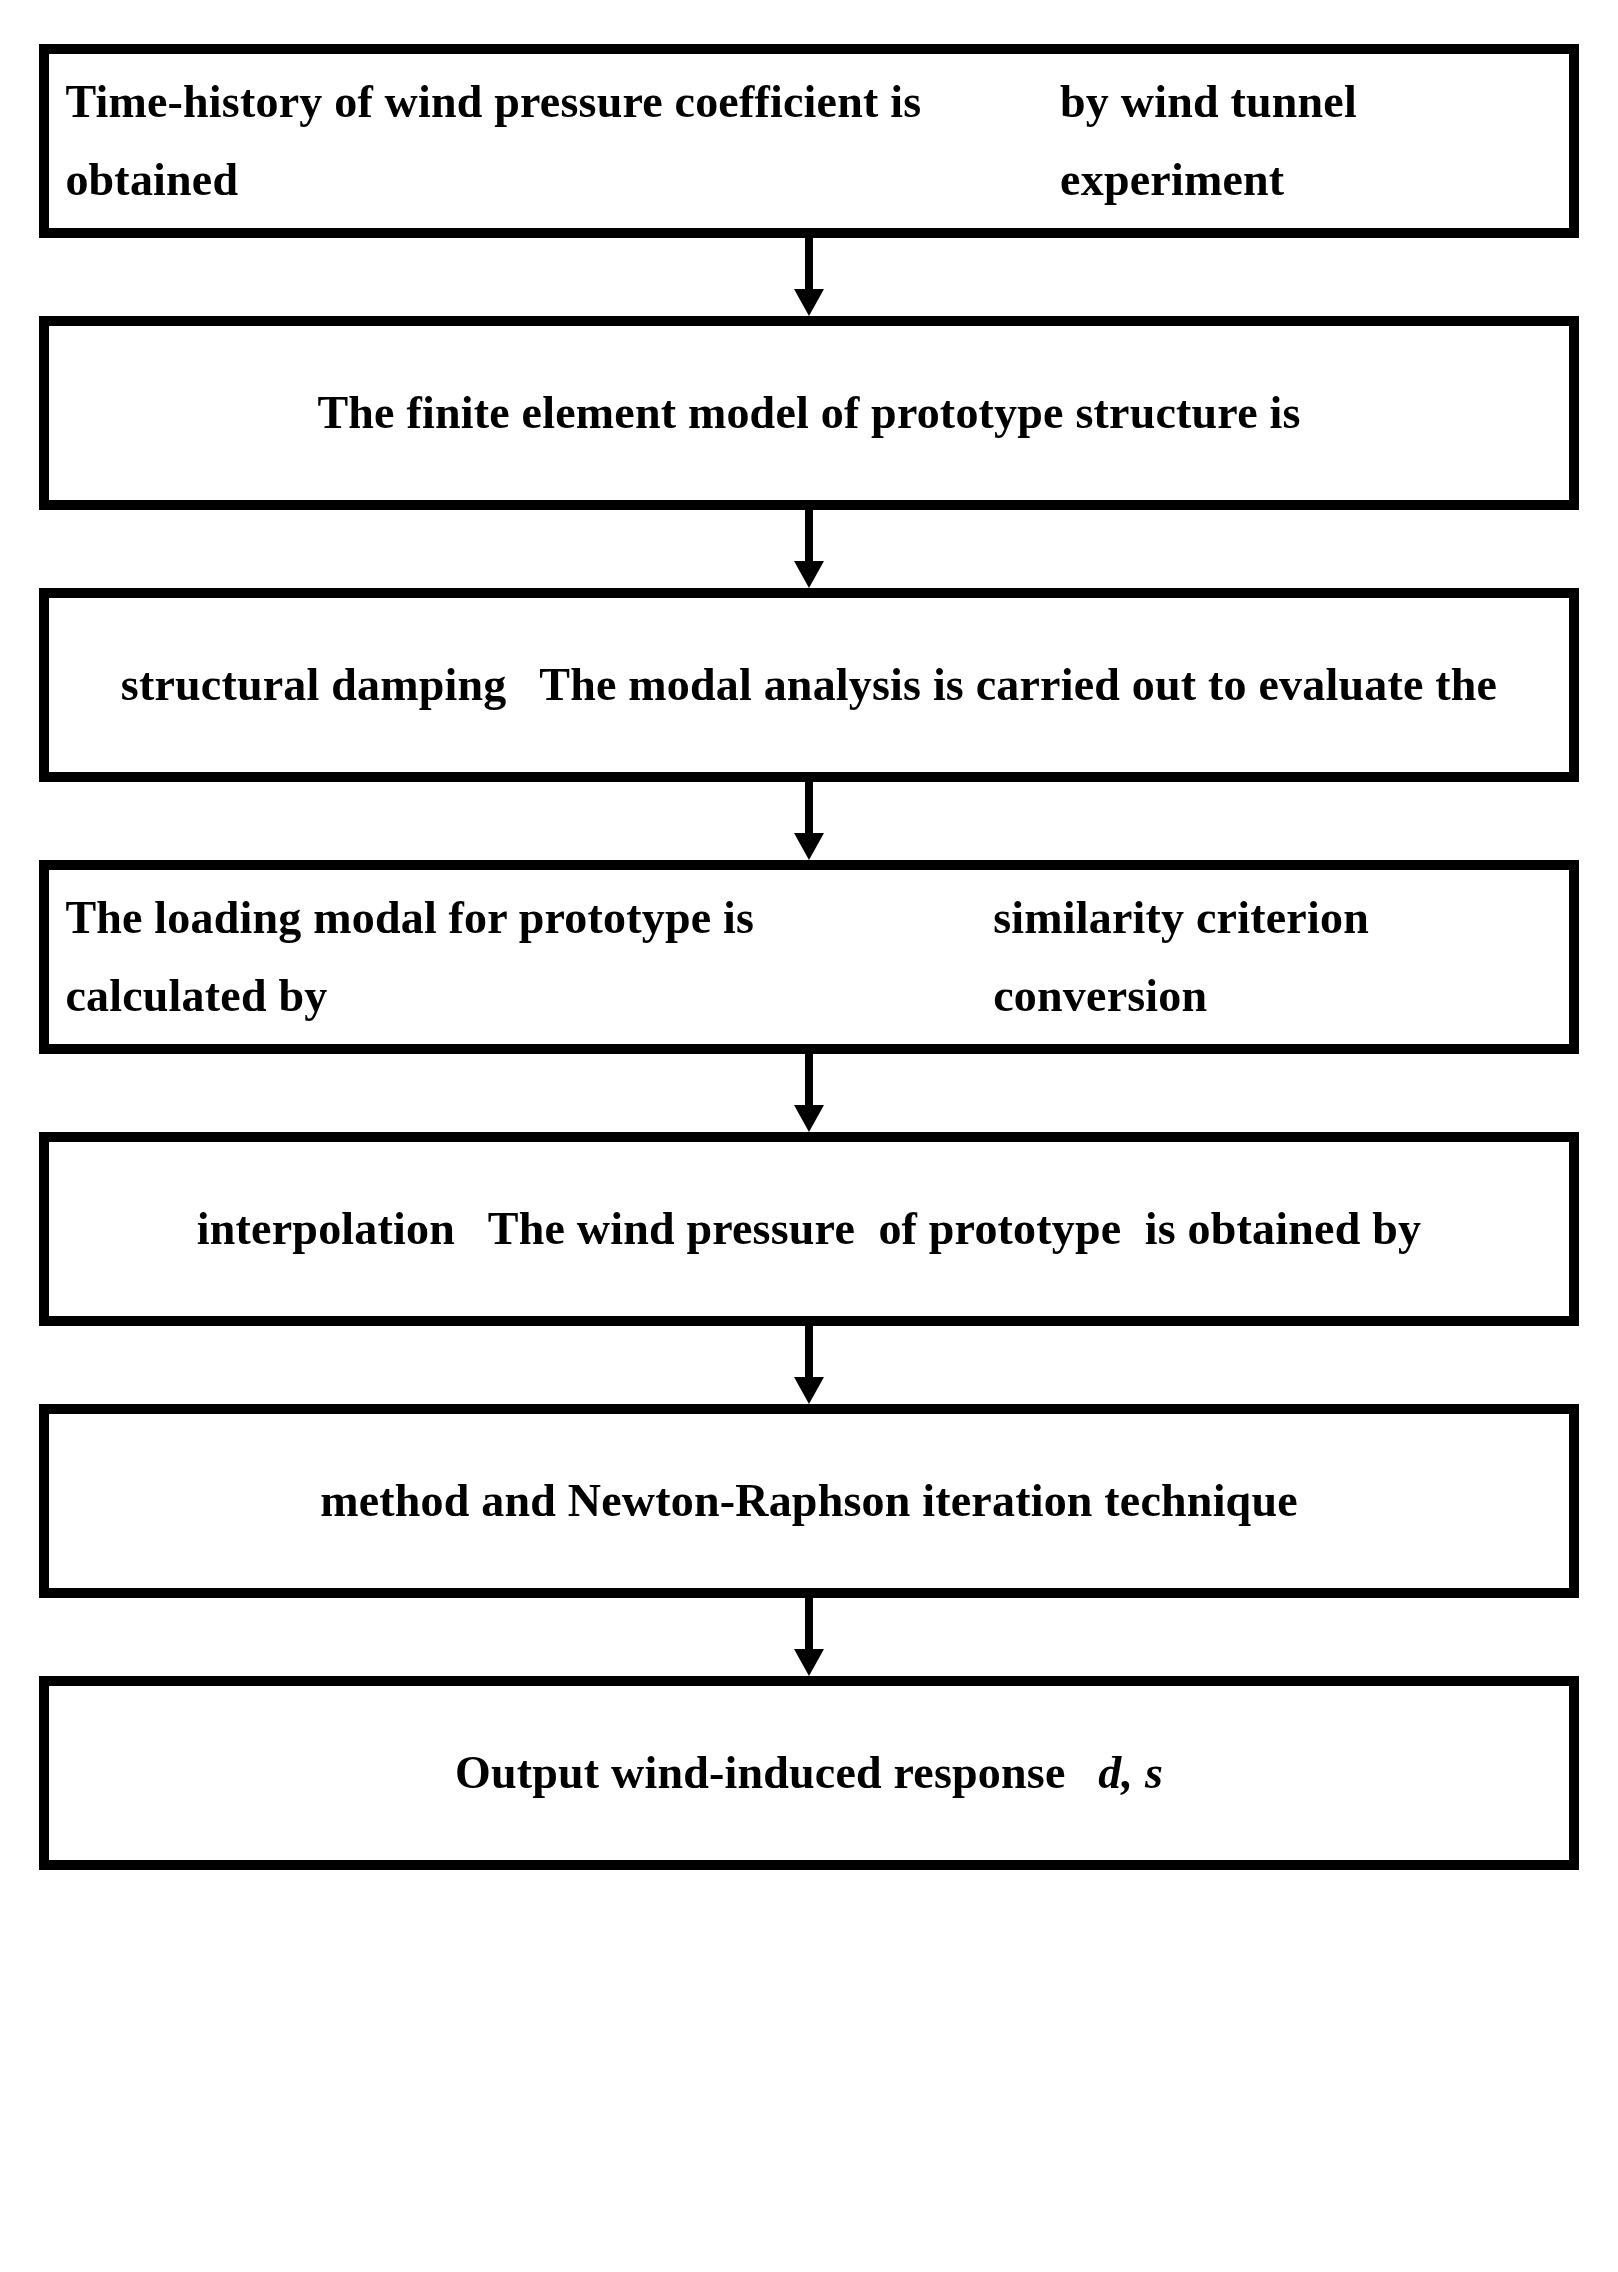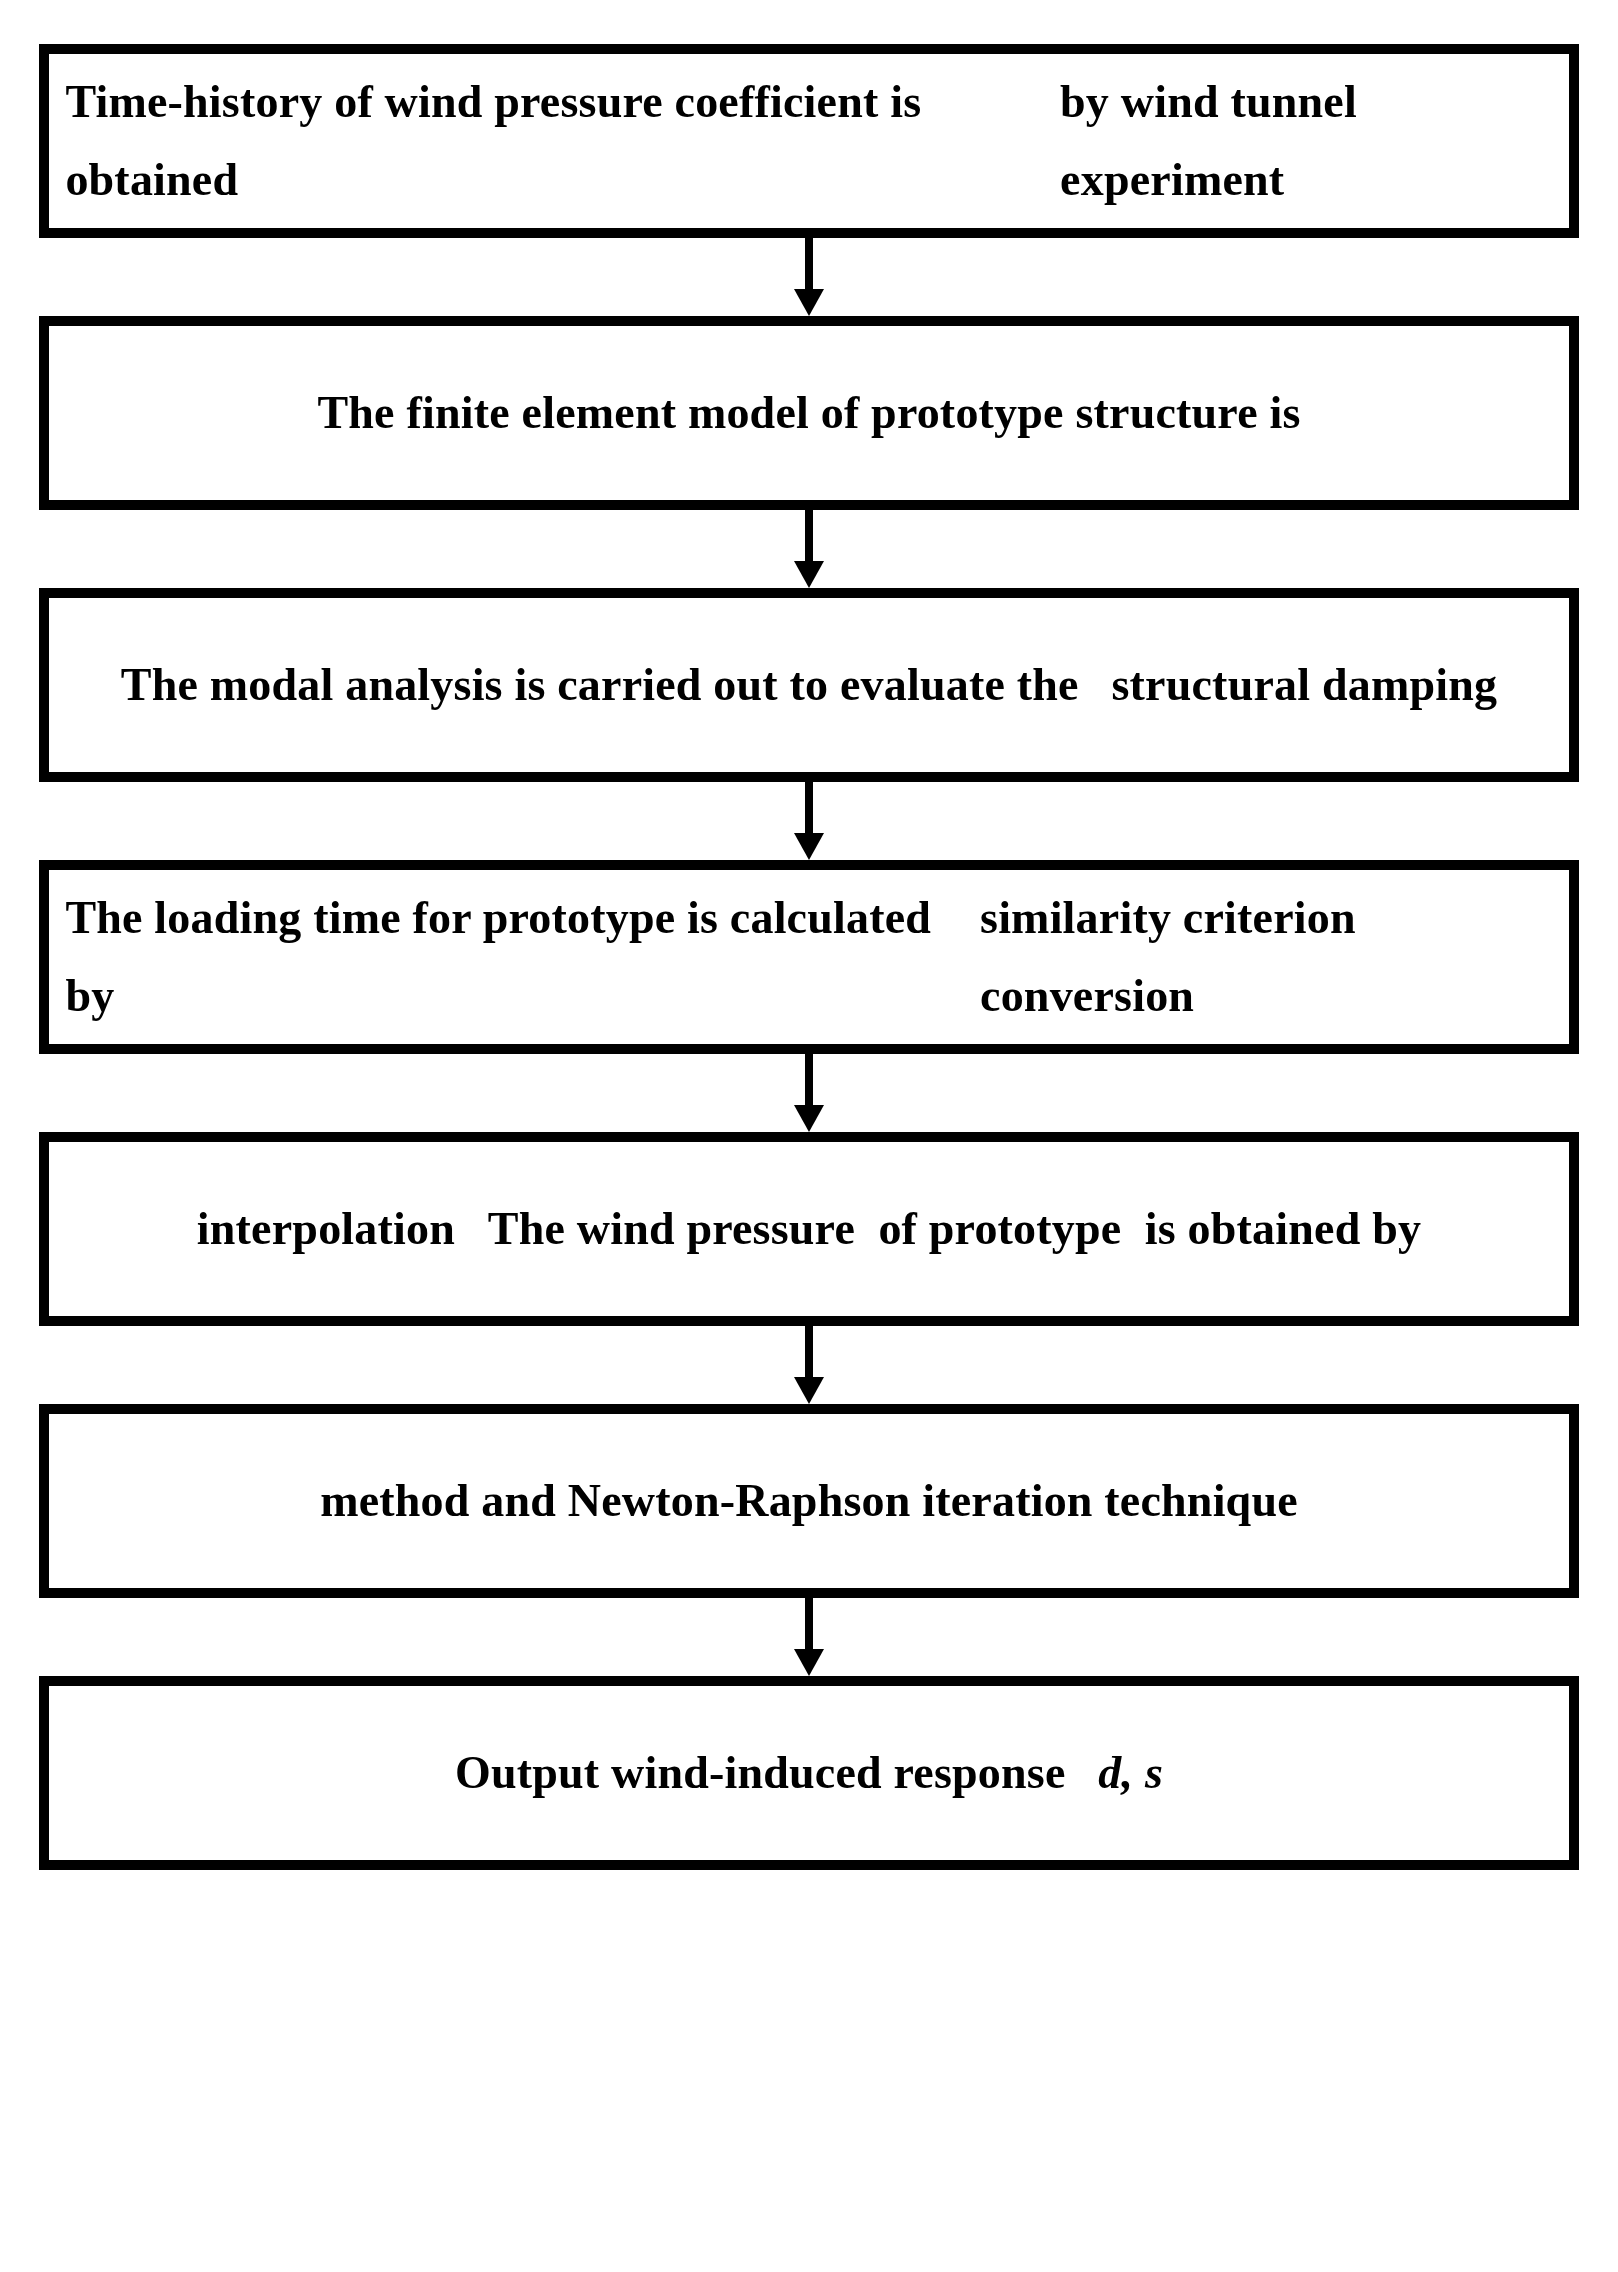--- a/index.html
+++ b/index.html
@@ -88,31 +88,31 @@
   <div class="flow-box">
     <div class="box-line">The finite element model of prototype structure is</div>
   </div>
 
   <div class="flow-arrow">
     <div class="arrow-stem"></div>
     <div class="arrow-head"></div>
   </div>
 
   <div class="flow-box">
+    <div class="box-line">structural damping</div>
     <div class="box-line">The modal analysis is carried out to evaluate the</div>
-    <div class="box-line">structural damping</div>
   </div>
 
   <div class="flow-arrow">
     <div class="arrow-stem"></div>
     <div class="arrow-head"></div>
   </div>
 
   <div class="flow-box">
-    <div class="box-line">The loading time for prototype is calculated by</div>
+    <div class="box-line">The loading modal for prototype is calculated by</div>
     <div class="box-line">similarity criterion conversion</div>
   </div>
 
   <div class="flow-arrow">
     <div class="arrow-stem"></div>
     <div class="arrow-head"></div>
   </div>
 
   <div class="flow-box">
     <div class="box-line">interpolation</div>

